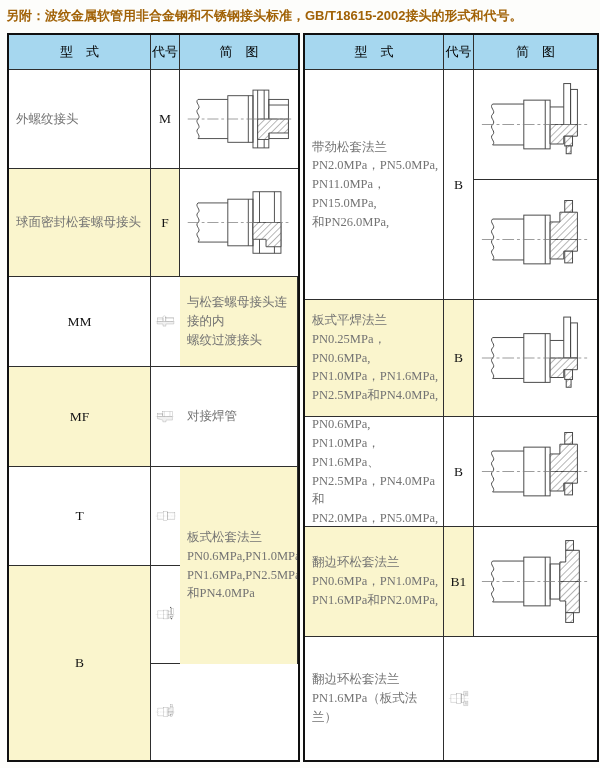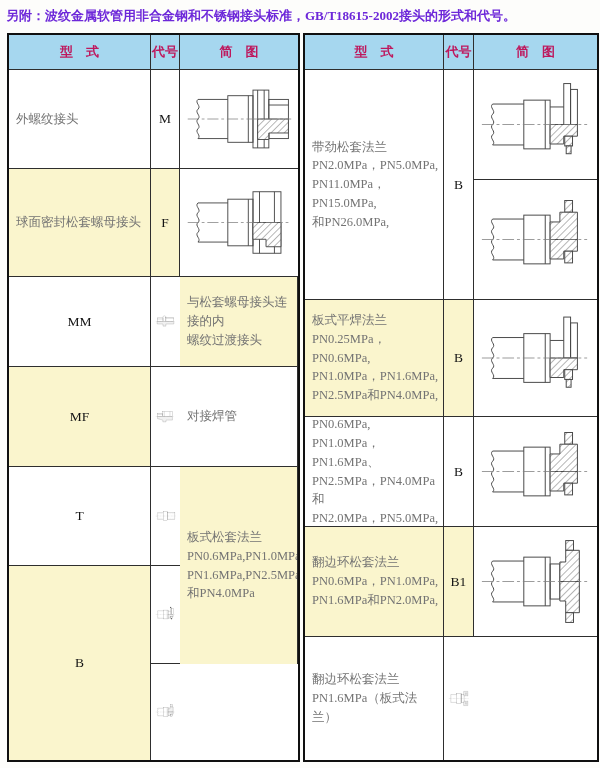--- a/index.html
+++ b/index.html
@@ -4,40 +4,40 @@
 <style>
   html,body { margin:0; padding:0; }
   body {
     width:600px; height:768px; position:relative;
     background:#fdfdfb;
     font-family:"Liberation Sans", sans-serif;
     color:#111;
   }
   .title {
     position:absolute; left:6px; top:7px; width:590px;
-    font-size:13px; font-weight:bold; color:#6d28d9;font-family:Liberation Serif, serif;
+    font-size:13px; font-weight:bold; color:#a16207;
   }
   .tbl {
     position:absolute; top:33px;
     display:grid; background:#fff;
     border:2px solid #101010;
   }
   #ltbl { left:7px;  width:289px; grid-template-columns:142px 29px 1fr;
           grid-template-rows:35px 99px 108px 90px 100px 99px 98px 96px; }
   #rtbl { left:303px; width:292px; grid-template-columns:139px 30px 1fr;
           grid-template-rows:35px 110px 120px 117px 110px 110px 123px; }
   .c { border-right:1px solid #2e2e2e; border-bottom:1px solid #2e2e2e;
        box-sizing:border-box; overflow:hidden; }
   .nr { border-right:none; }
   .nb { border-bottom:none; }
   .rs2 { grid-row:span 2; }
   .hd {
     background:#a6d7ef;
     display:flex; align-items:center; justify-content:center;
-    font-size:13px; font-weight:bold; color:#be185d;
+    font-size:13px; font-weight:normal; color:#000000;
   }
   .type {
     display:flex; align-items:center;
     padding:4px 2px 4px 7px;
     font-family:"Liberation Serif","DejaVu Serif",serif;
     font-size:12.5px; line-height:1.5; white-space:pre-line; color:#737373;
   }
   .code {
     display:flex; align-items:center; justify-content:center;
     font-family:"Liberation Serif","DejaVu Serif",serif;

